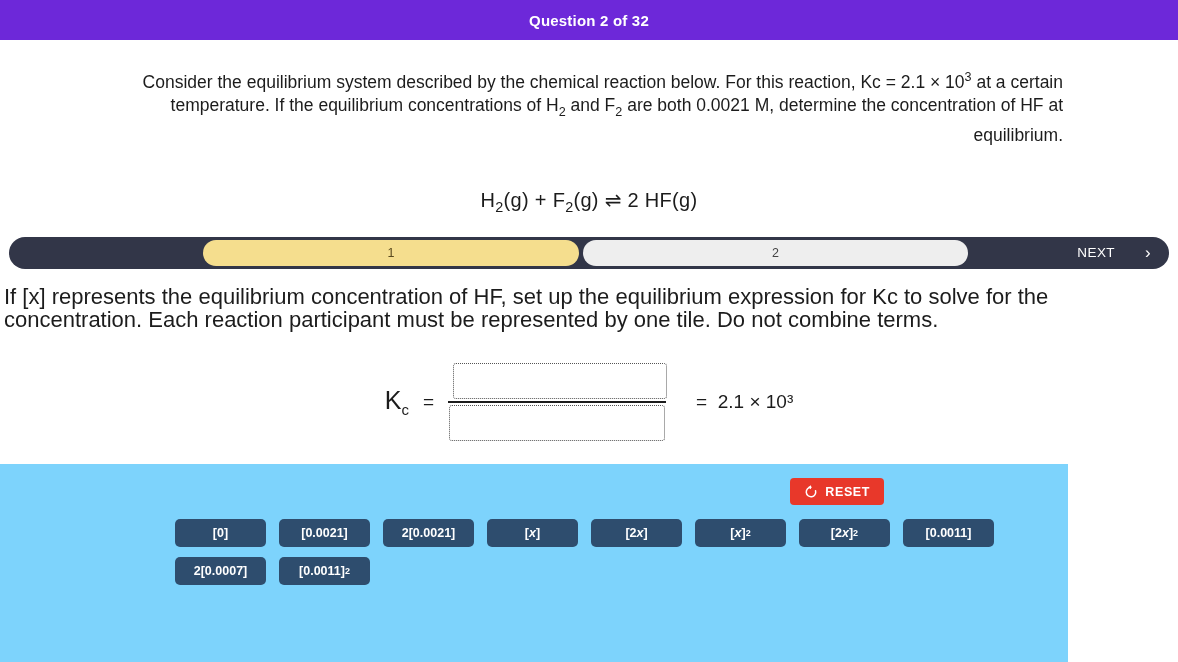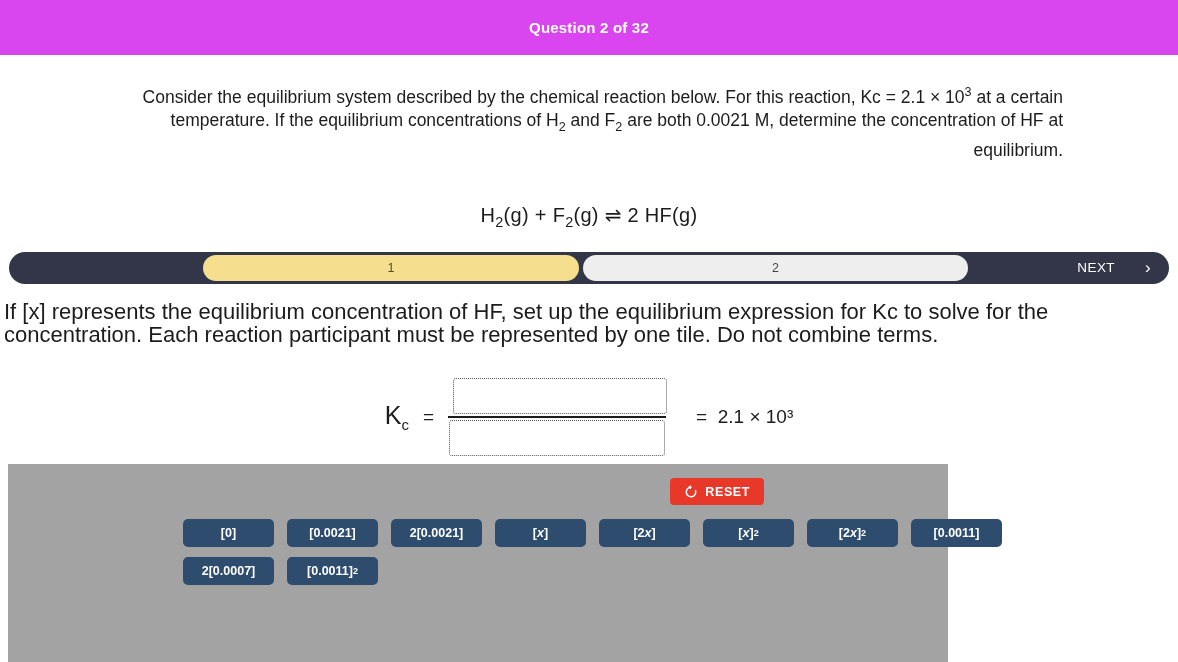--- a/index.html
+++ b/index.html
@@ -6,22 +6,22 @@
   html, body {
     margin: 0; padding: 0;
     width: 1178px; height: 662px;
     background: #ffffff;
     font-family: "Liberation Sans", sans-serif;
     overflow: hidden;
   }
 
   
   .header {
-    height: 55px;
-    background: #d946ef;
+    height: 40px;
+    background: #6d28d9;
     display: flex;
     align-items: center;
     justify-content: center;
   }
   .header-title {
     color: #ffffff;
     font-size: 15px;
     font-weight: bold;
     letter-spacing: 0.2px;
   }
@@ -153,25 +153,25 @@
   .rhs {
     font-size: 19px;
     color: #1c1c1c;
     margin-left: 30px;
     white-space: nowrap;
   }
 
   
   .tray {
     position: absolute;
-    left: 8px;
+    left: 0;
     top: 464px;
-    width: 940px;
+    width: 1068px;
     height: 198px;
-    background: #a3a3a3;
+    background: #7dd3fc;
   }
   .reset-row {
     display: flex;
     justify-content: flex-end;
     padding: 14px 184px 0 0;
   }
   .reset-btn {
     background: #e8382a;
     color: #ffffff;
     border: none;

